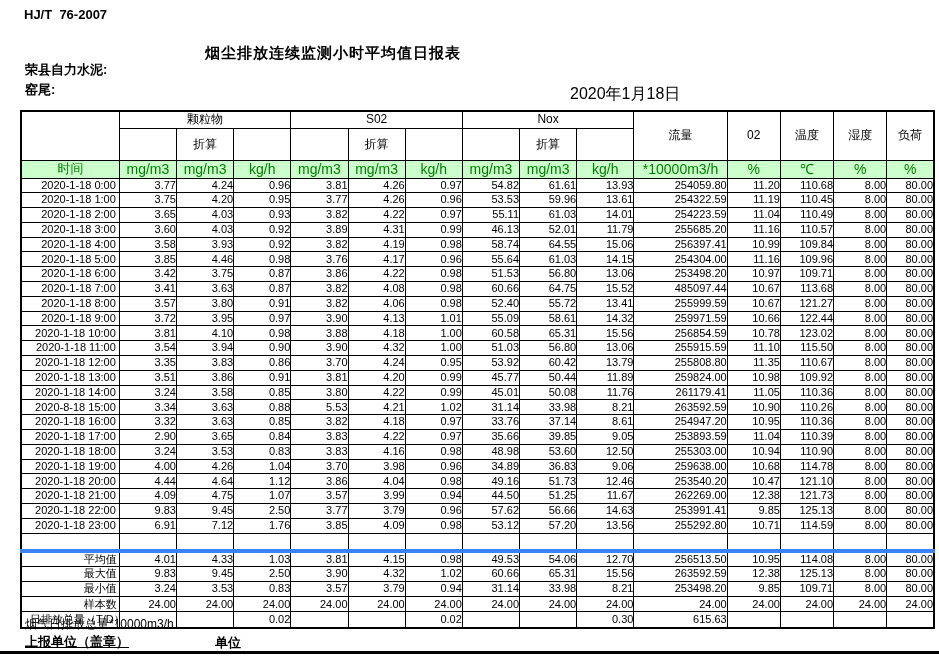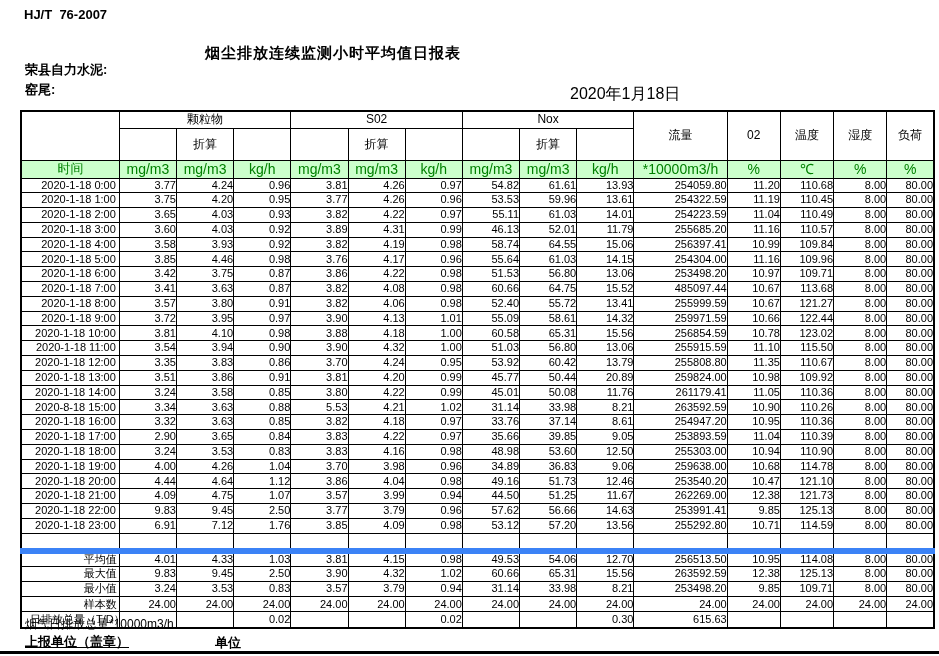--- a/index.html
+++ b/index.html
@@ -28,21 +28,21 @@
   tr.green-row th {
     background:var(--green-bg,#ccffcc); color:var(--green-tx,#008000);
     font-size:14px;
   }
   tr.green-row th.time-head { font-size:13px; }
   tbody td { height:14.8px; text-align:right; padding-right:8px; }
   tbody td.time-cell { padding-right:3px; }
   tr.spacer-row td { height:18px; }
   tr.summary-row td { height:15.2px; }
   tr.summary-row td.time-cell { padding-right:2px; }
-  tr.first-summary td { border-top:6px solid #3b82f6; }
+  tr.first-summary td { border-top:4px solid #3b82f6; }
   tr.total-row td { height:16px; }
   tr.total-row td.time-cell { text-align:center; padding-left:8px; padding-right:0; }
   .foot1 { position:absolute; left:25px; top:616px; font-size:12px; font-weight:normal; }
   .foot2 { position:absolute; left:25px; top:633px; font-size:13px; font-weight:bold;text-decoration:underline; }
   .foot3 { position:absolute; left:215px; top:634px; font-size:13px; font-weight:bold; }
   .bottom-rule { position:absolute; left:0; top:651px; width:939px; height:3px; background:#000; }
 </style>
 </head>
 <body>
 
@@ -336,21 +336,21 @@
       <tr class="data-row">
         <td class="time-cell">2020-1-18 13:00</td>
         <td>3.51</td>
         <td>3.86</td>
         <td>0.91</td>
         <td>3.81</td>
         <td>4.20</td>
         <td>0.99</td>
         <td>45.77</td>
         <td>50.44</td>
-        <td>20.89</td>
+        <td>11.89</td>
         <td>259824.00</td>
         <td>10.98</td>
         <td>109.92</td>
         <td>8.00</td>
         <td>80.00</td>
       </tr>
       <tr class="data-row">
         <td class="time-cell">2020-1-18 14:00</td>
         <td>3.24</td>
         <td>3.58</td>

